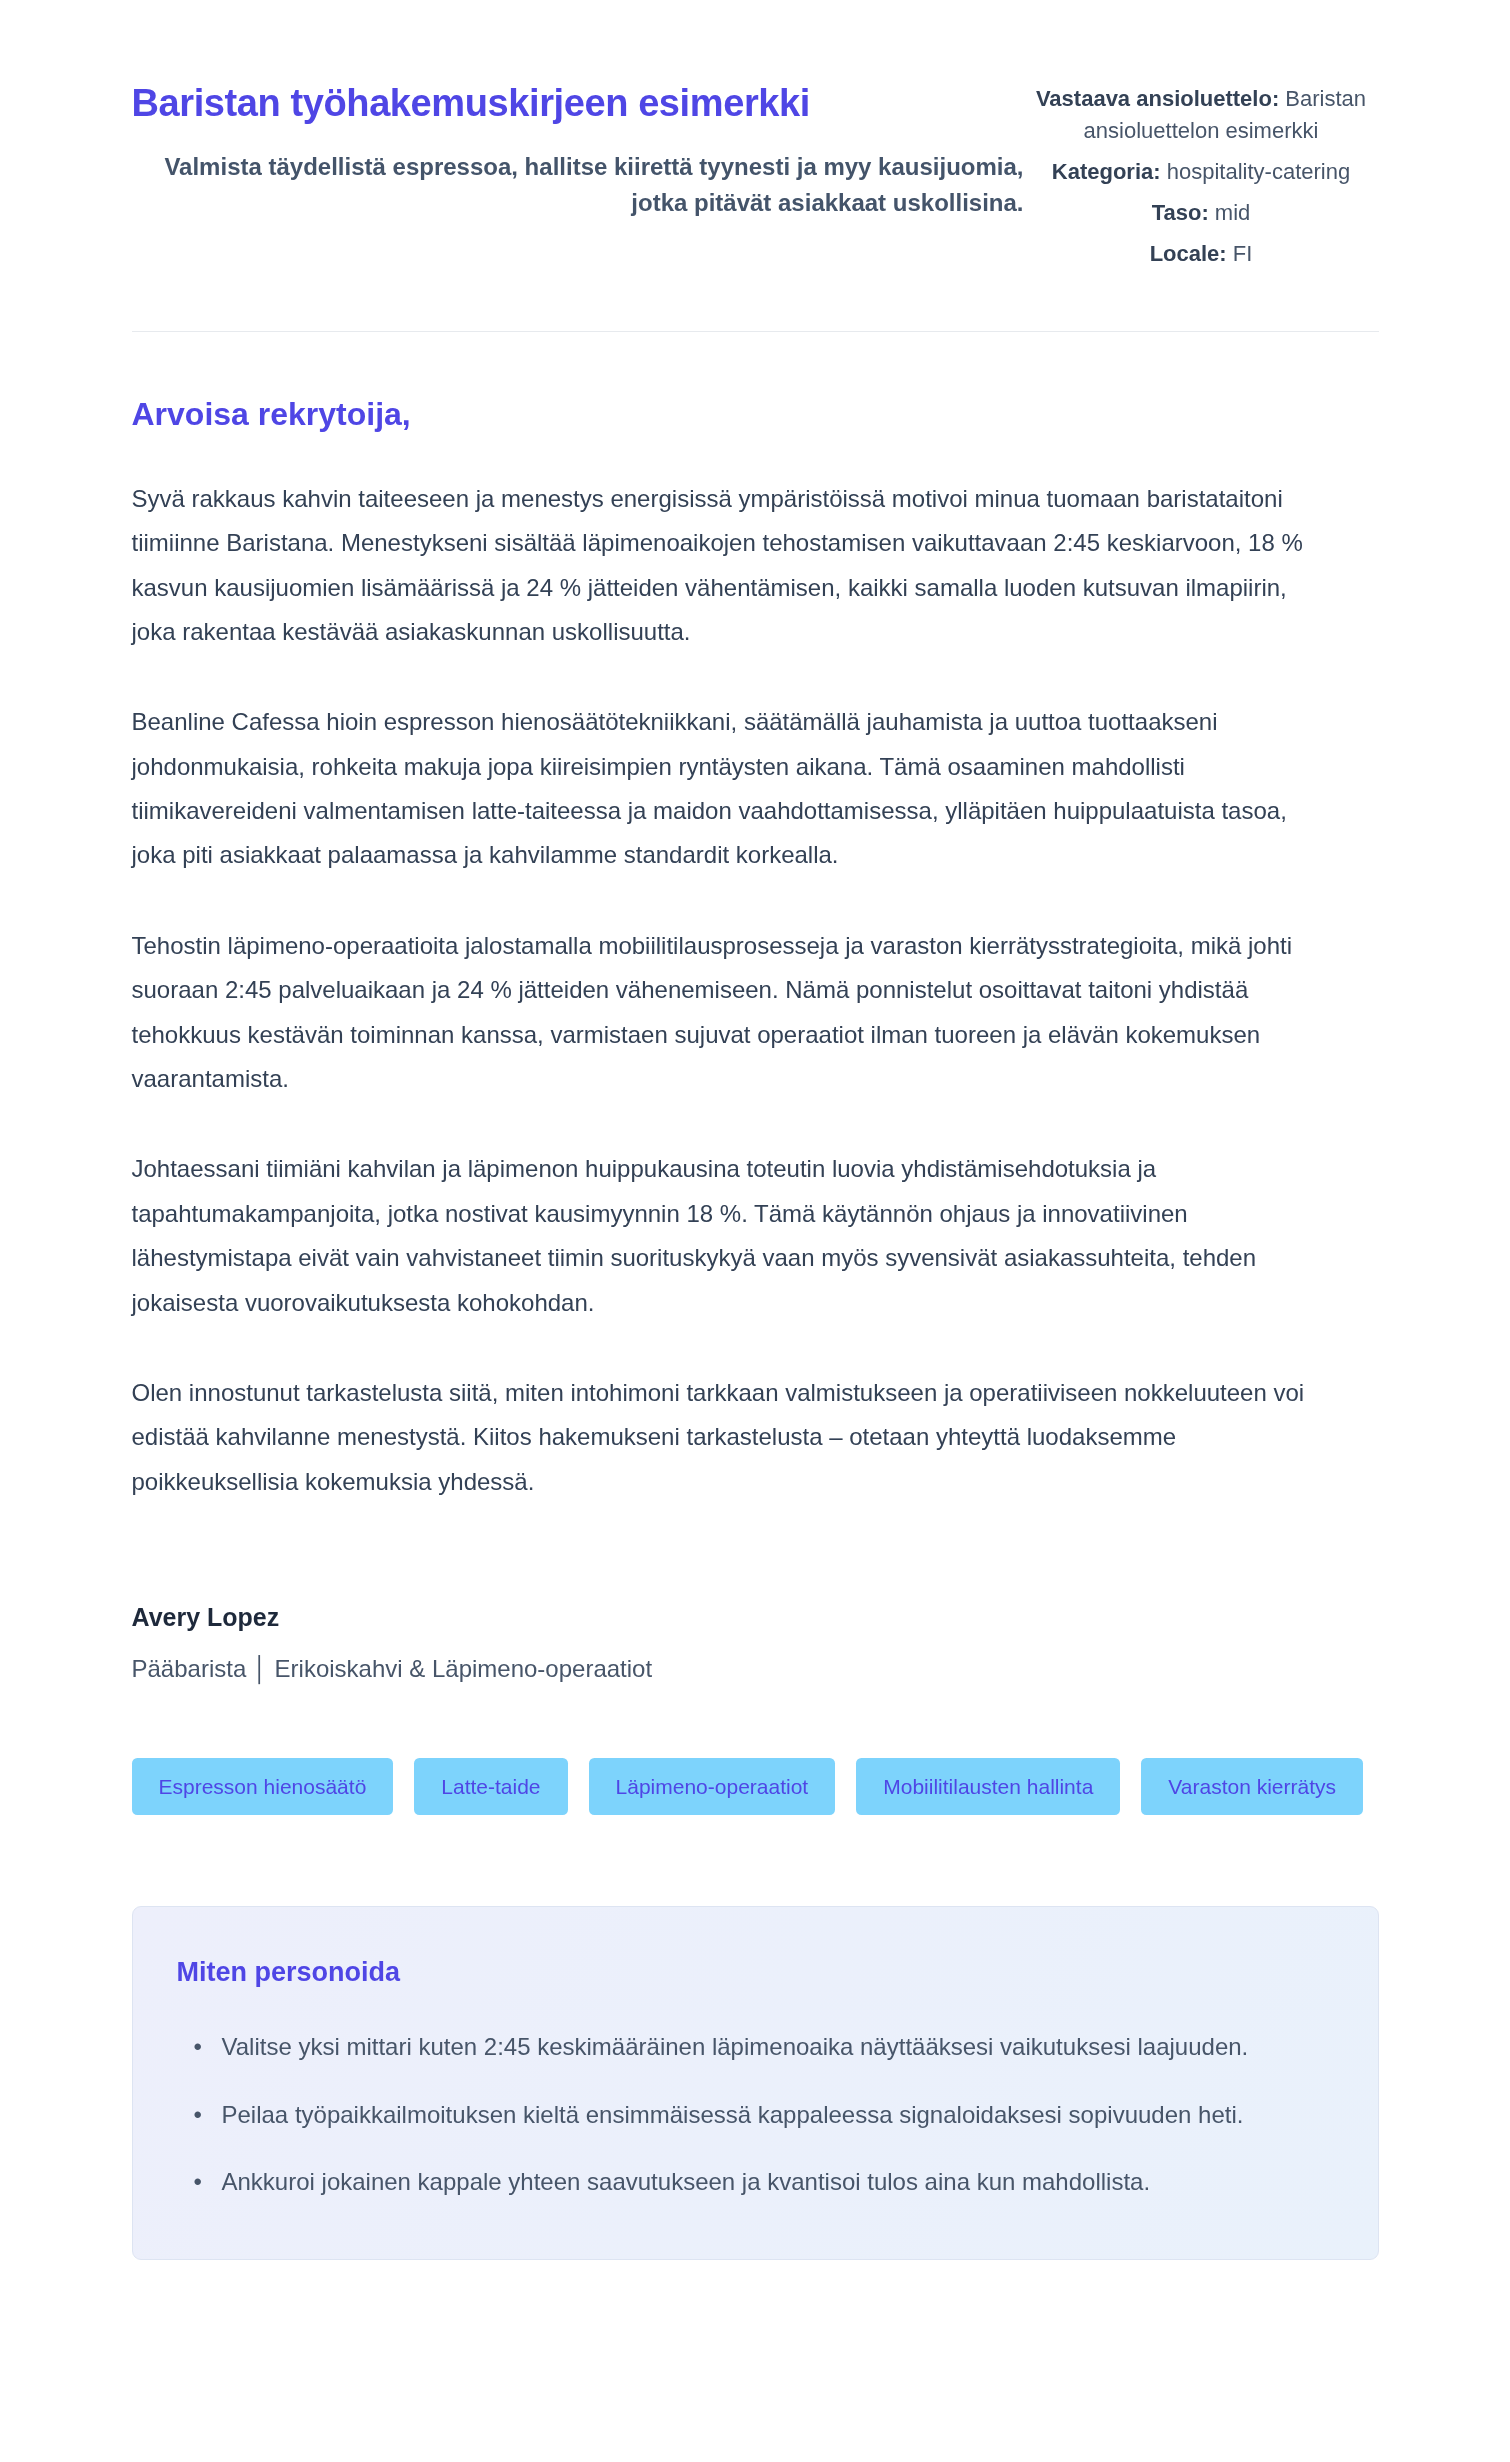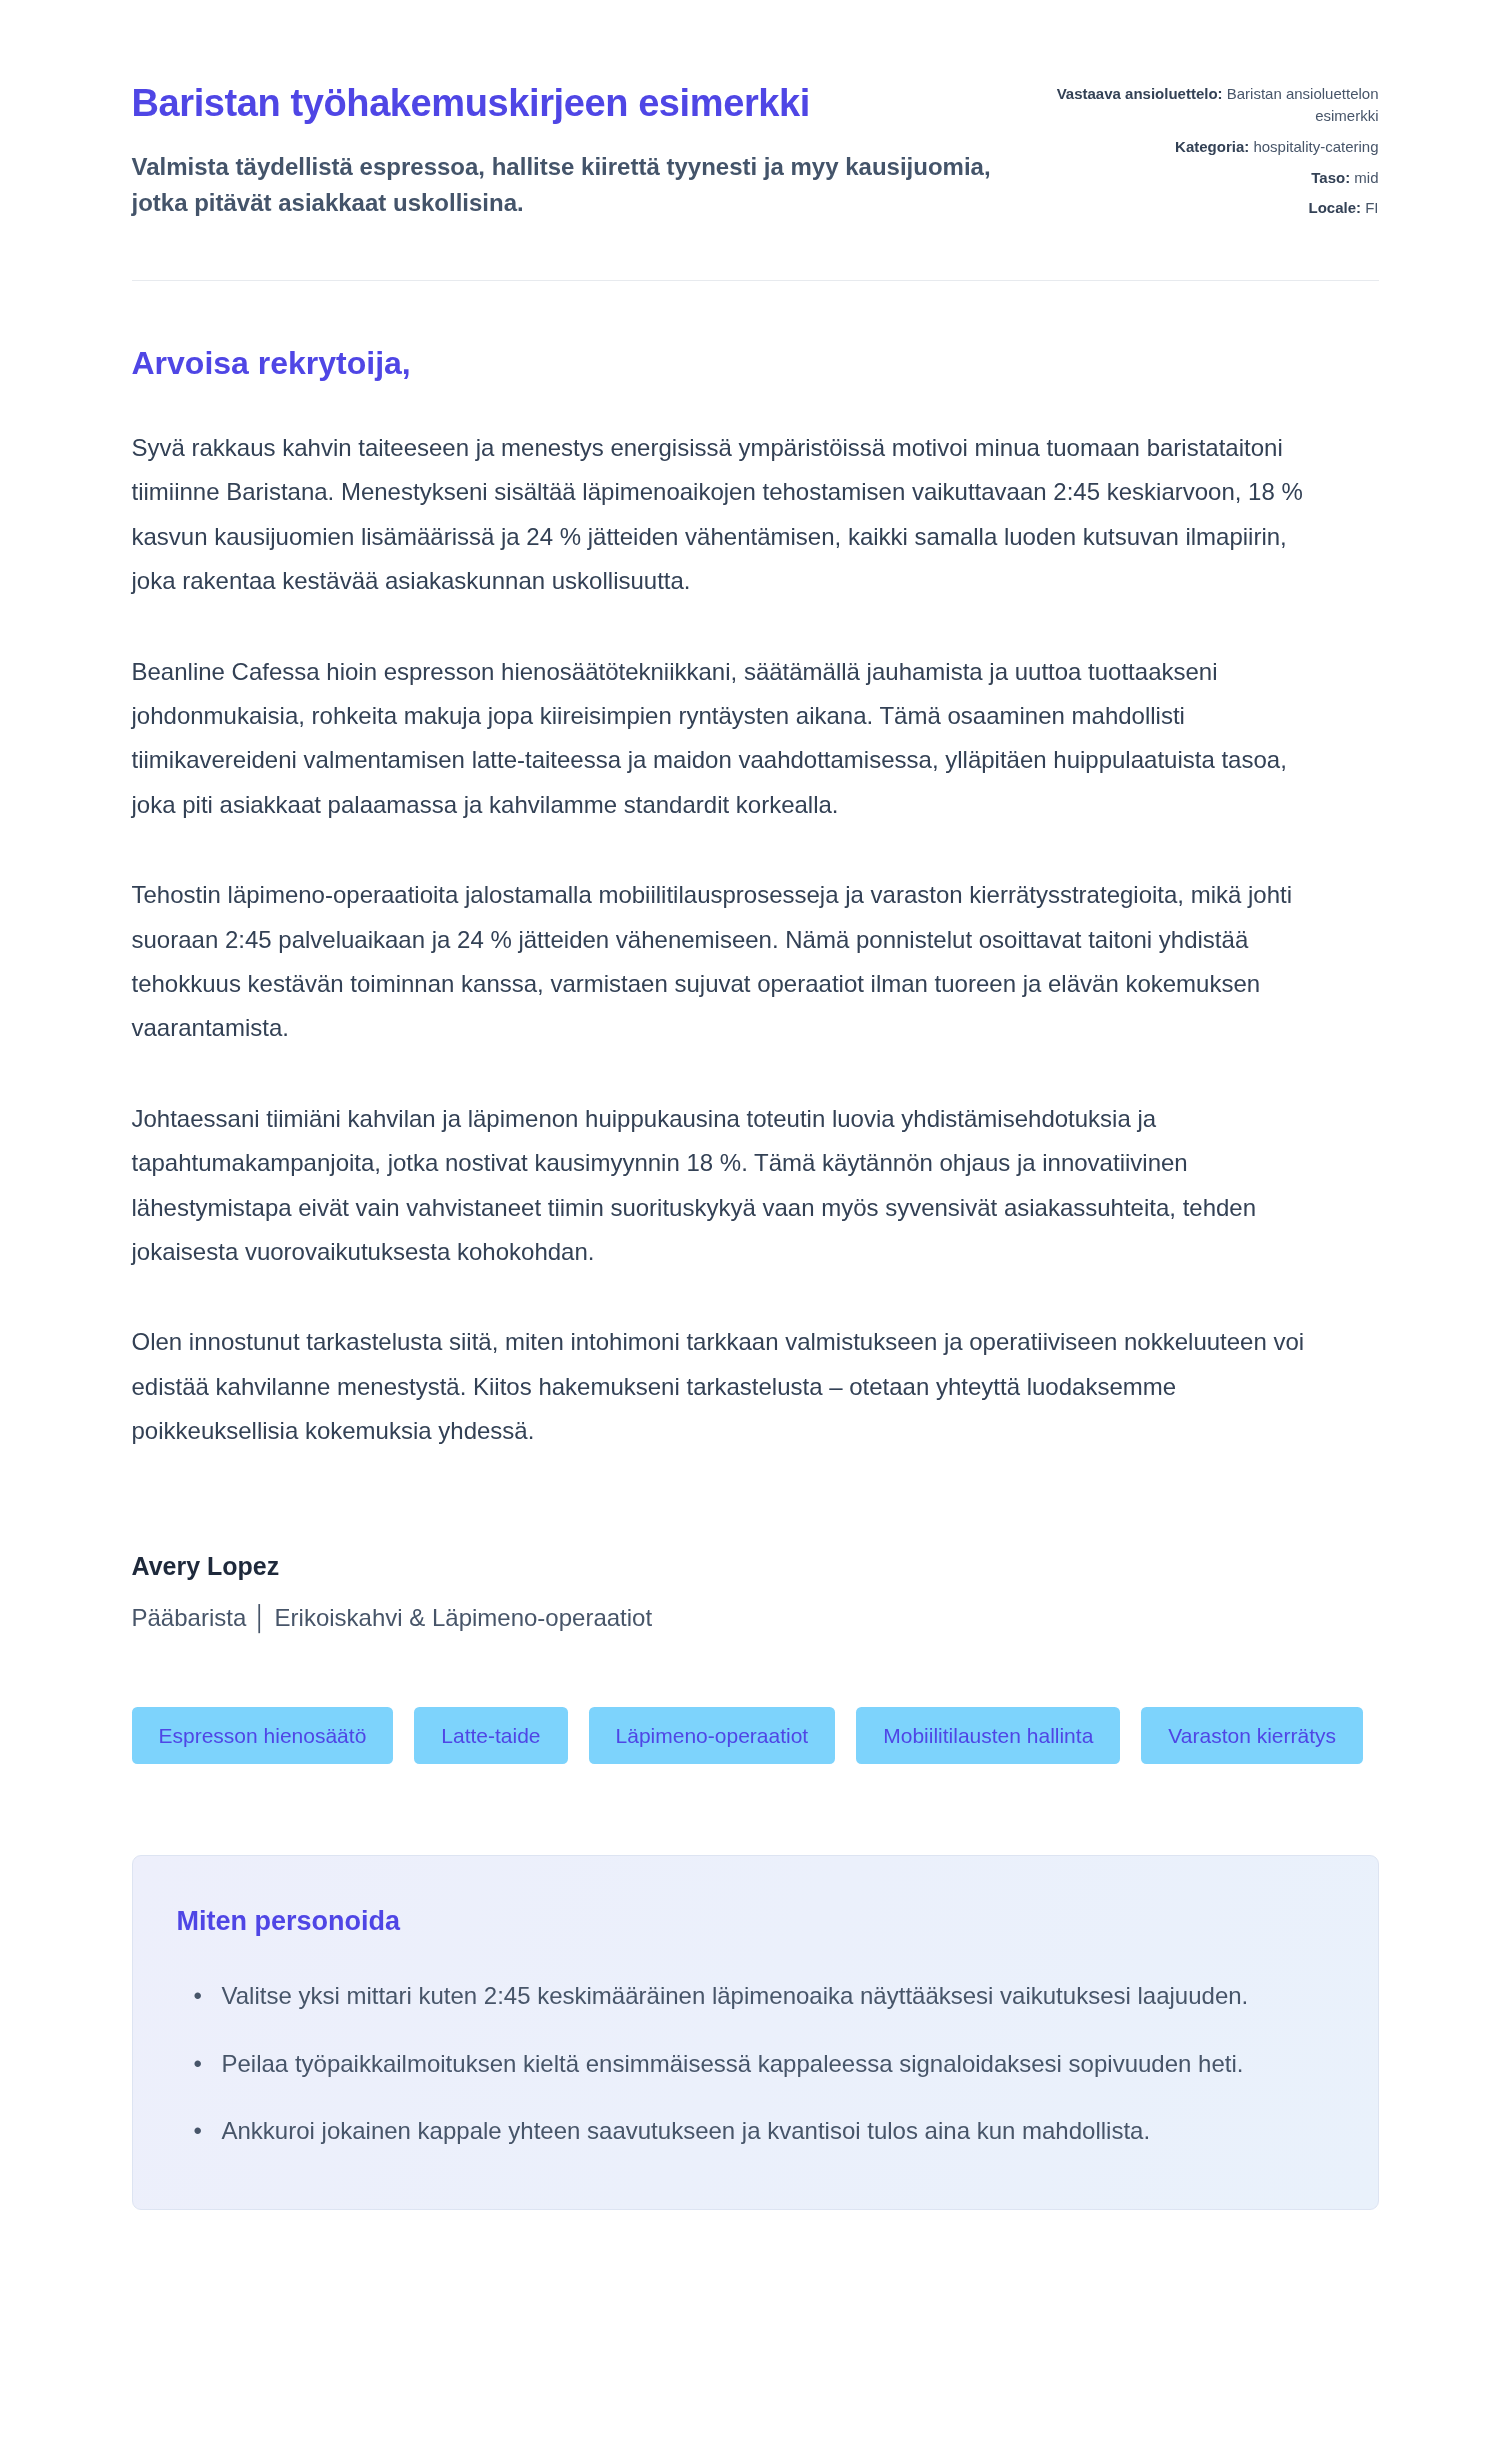--- a/index.html
+++ b/index.html
@@ -32,26 +32,27 @@
     font-weight: 700;
     color: #4f46e5;
     letter-spacing: -0.4px;
   }
   .page-subtitle {
     margin: 0;
     font-size: 24px;
     line-height: 1.5;
     font-weight: 600;
     color: #44546a;
+    text-align: right;
   }
   .meta-panel {
     width: 355px;
     flex: 0 0 auto;
-    text-align: right;
-    font-size: 15px;
+    text-align: center;
+    font-size: 22px;
     line-height: 1.45;
     color: #475569;
     padding-top: 5.3px;
   }
   .meta-row { margin-bottom: 9px; }
   .meta-row strong { color: #334155; font-weight: 700; }
 
   .divider {
     border: none;
     border-top: 1.8px solid #e7eaee;

